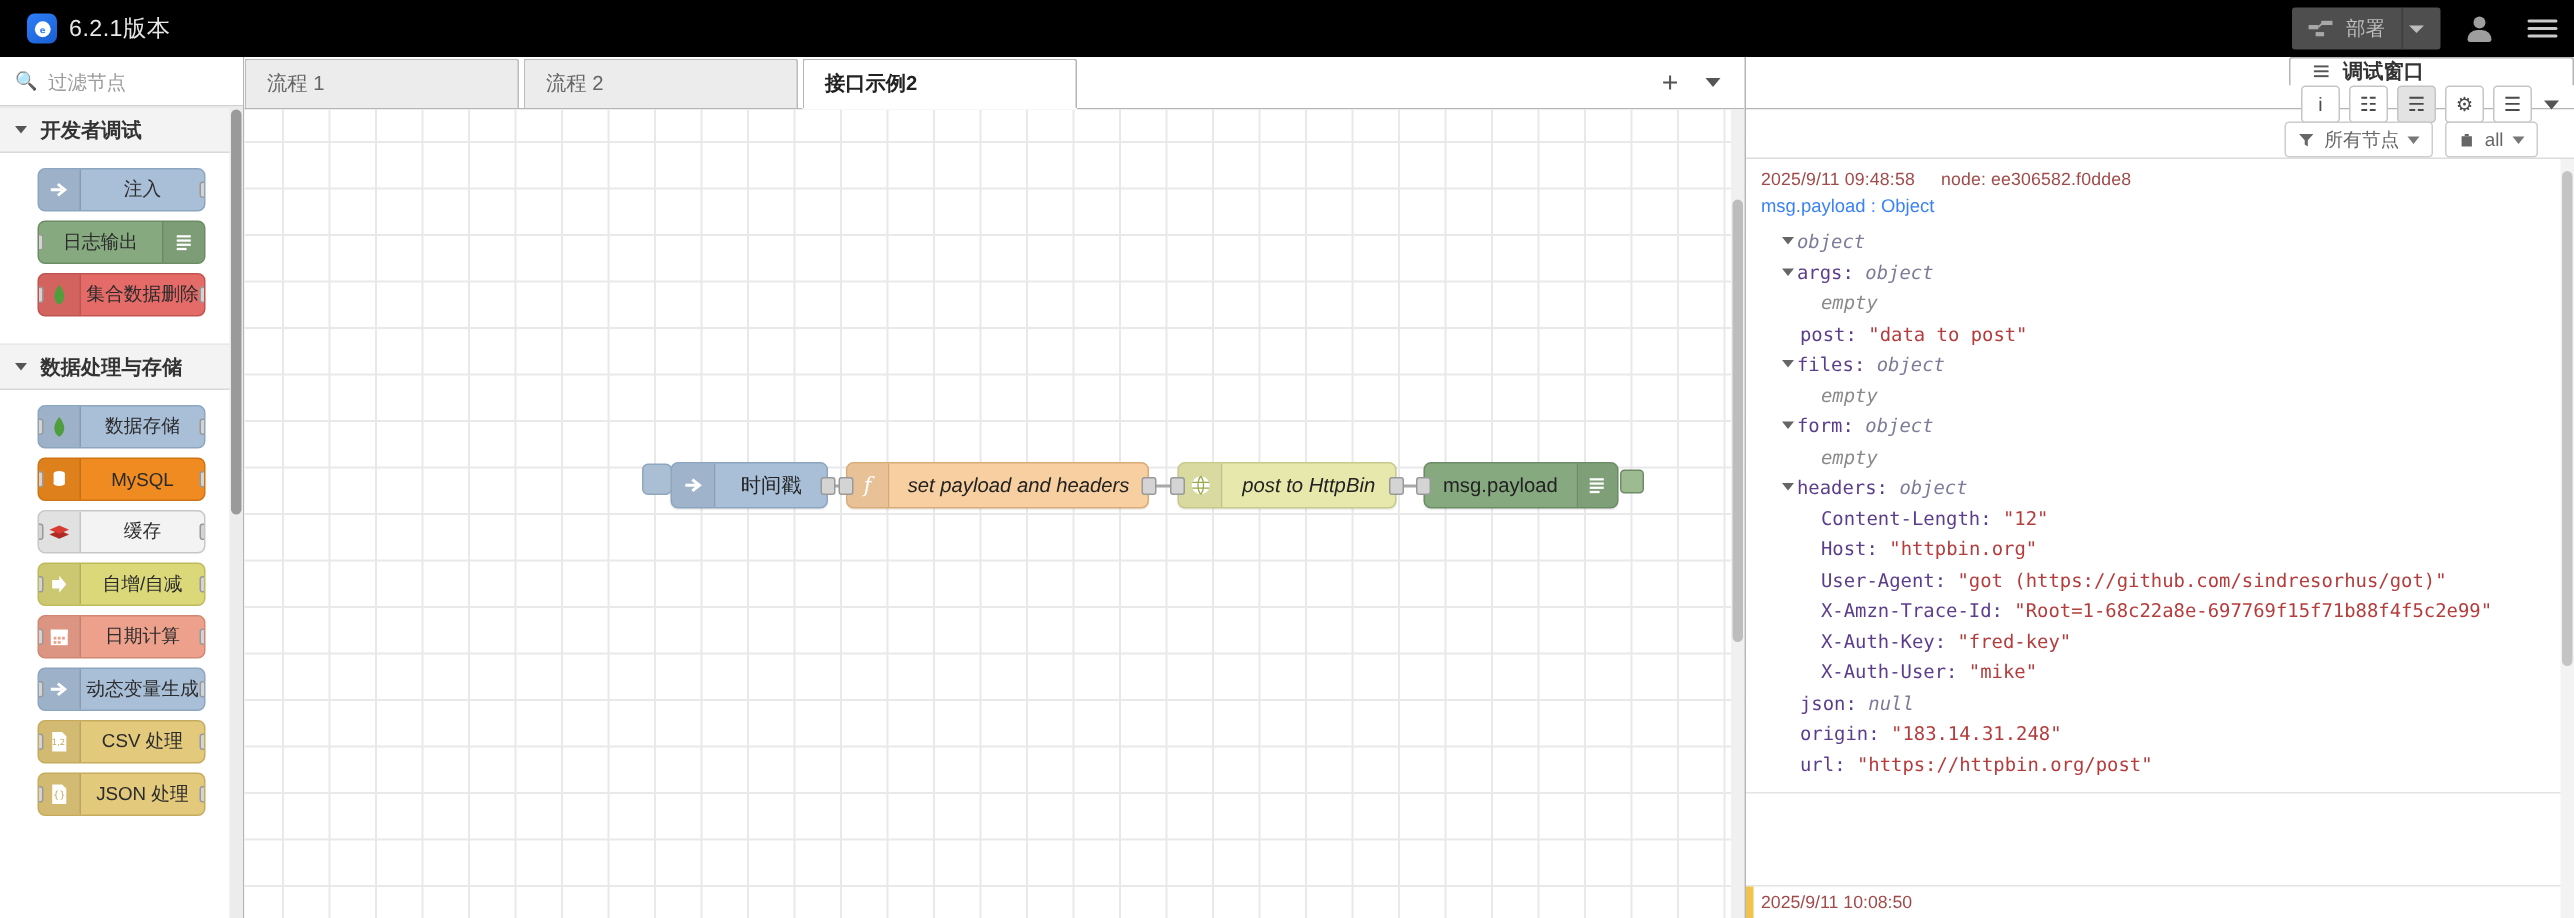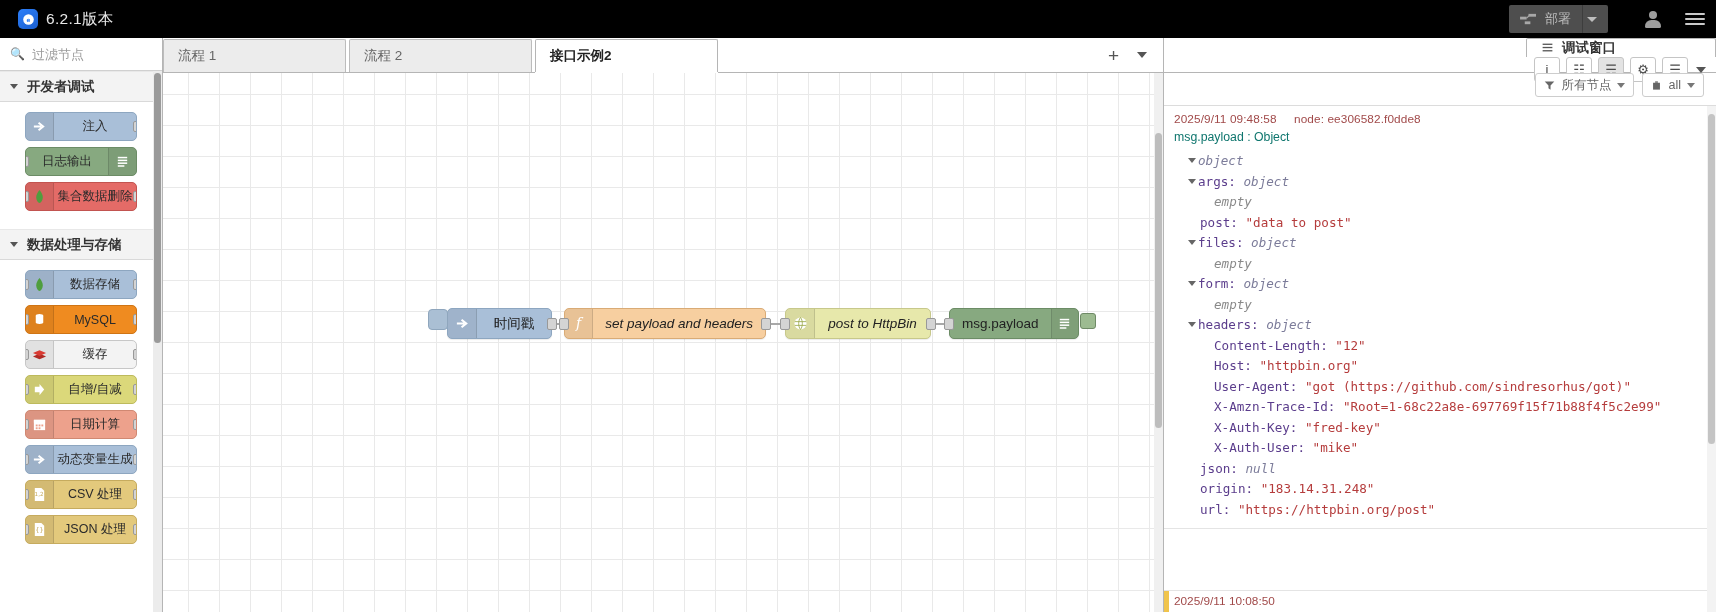--- a/index.html
+++ b/index.html
@@ -20,21 +20,21 @@
   .brand-logo {
     width: 20px; height: 20px; border-radius: 5px;
     background: linear-gradient(145deg,#2d7ff9,#1a5fd0);
     display: flex; align-items: center; justify-content: center;
     font-size: 11px; color: #fff; font-weight: bold;
   }
   .brand-title { color: #e8e8e8; font-size: 15.5px; letter-spacing: .3px; }
   .header-spacer { flex: 1; }
   .deploy-btn {
     height: 28px; background: #4e4e4e; border-radius: 2px;
-    display: flex; align-items: center; margin-right: 24px;
+    display: flex; align-items: center; margin-right: 5px;
   }
   .deploy-main {
     display: flex; align-items: center; gap: 7px;
     padding: 0 11px 0 10px; height: 28px;
   }
   .deploy-label { color: #bdbdbd; font-size: 13px; }
   .deploy-caret { padding: 0 11px 0 4px; height: 28px;
     display:flex; align-items:center; border-left: 1px solid #3d3d3d; }
   .caret-down {
     width: 0; height: 0; border-left: 5px solid transparent;
@@ -213,40 +213,40 @@
     display:flex; align-items:center; justify-content:center; background:#fff;
     font-size: 13px; color:#4a4a4a;
   }
   .sb-ibtn.on { background:#e3e3e3; }
   .sb-caret {
     width:0; height:0; border-left:5px solid transparent; border-right:5px solid transparent;
     border-top:6px solid #555; margin-left:2px;
   }
 
   .sb-filterrow {
-    height: 33px; display:flex; align-items:flex-start; justify-content:flex-end;
-    gap: 8px; padding-right: 12px; border-bottom:1px solid #dcdcdc; background:#fff;
+    height: 33px; display:flex; align-items:flex-end; justify-content:flex-end;
+    gap: 8px; padding-right: 24px; border-bottom:1px solid #dcdcdc; background:#fff;
   }
   .filter-btn {
     height: 24px; border:1px solid #cdcdcd; border-radius:3px; background:#fff;
     display:flex; align-items:center; gap:6px; padding: 0 8px; font-size:12.5px; color:#666;
   }
   .mini-caret {
     width:0; height:0; border-left:4px solid transparent; border-right:4px solid transparent;
     border-top:5px solid #777;
   }
 
   .sb-body {
     position:relative; height: 506px; overflow:hidden; background:#fff;
     font-family: "Liberation Sans", sans-serif;
   }
   .dbg-msg { padding: 6px 10px 8px 10px; border-bottom:1px solid #e4e4e4; }
   .dbg-meta { font-size: 11.8px; color: #a14a4a; letter-spacing:.1px; }
   .dbg-meta .mnode { margin-left: 14px; }
-  .dbg-topic { font-size: 12.3px; color: #0f766e; margin-top: 4px; }
+  .dbg-topic { font-size: 12.3px; color: #3b82f6; margin-top: 4px; }
   .jtree {
     font-family: "DejaVu Sans Mono", monospace; font-size: 12.6px;
     margin-top: 7px; line-height: 20.5px;
   }
   .jrow { display: block; white-space: pre-wrap; }
   .jtri {
     display:inline-block; width:0; height:0; vertical-align: middle;
     border-left:4.5px solid transparent; border-right:4.5px solid transparent;
     border-top:5.5px solid #666; margin-right:2px; margin-bottom:2px;
   }

